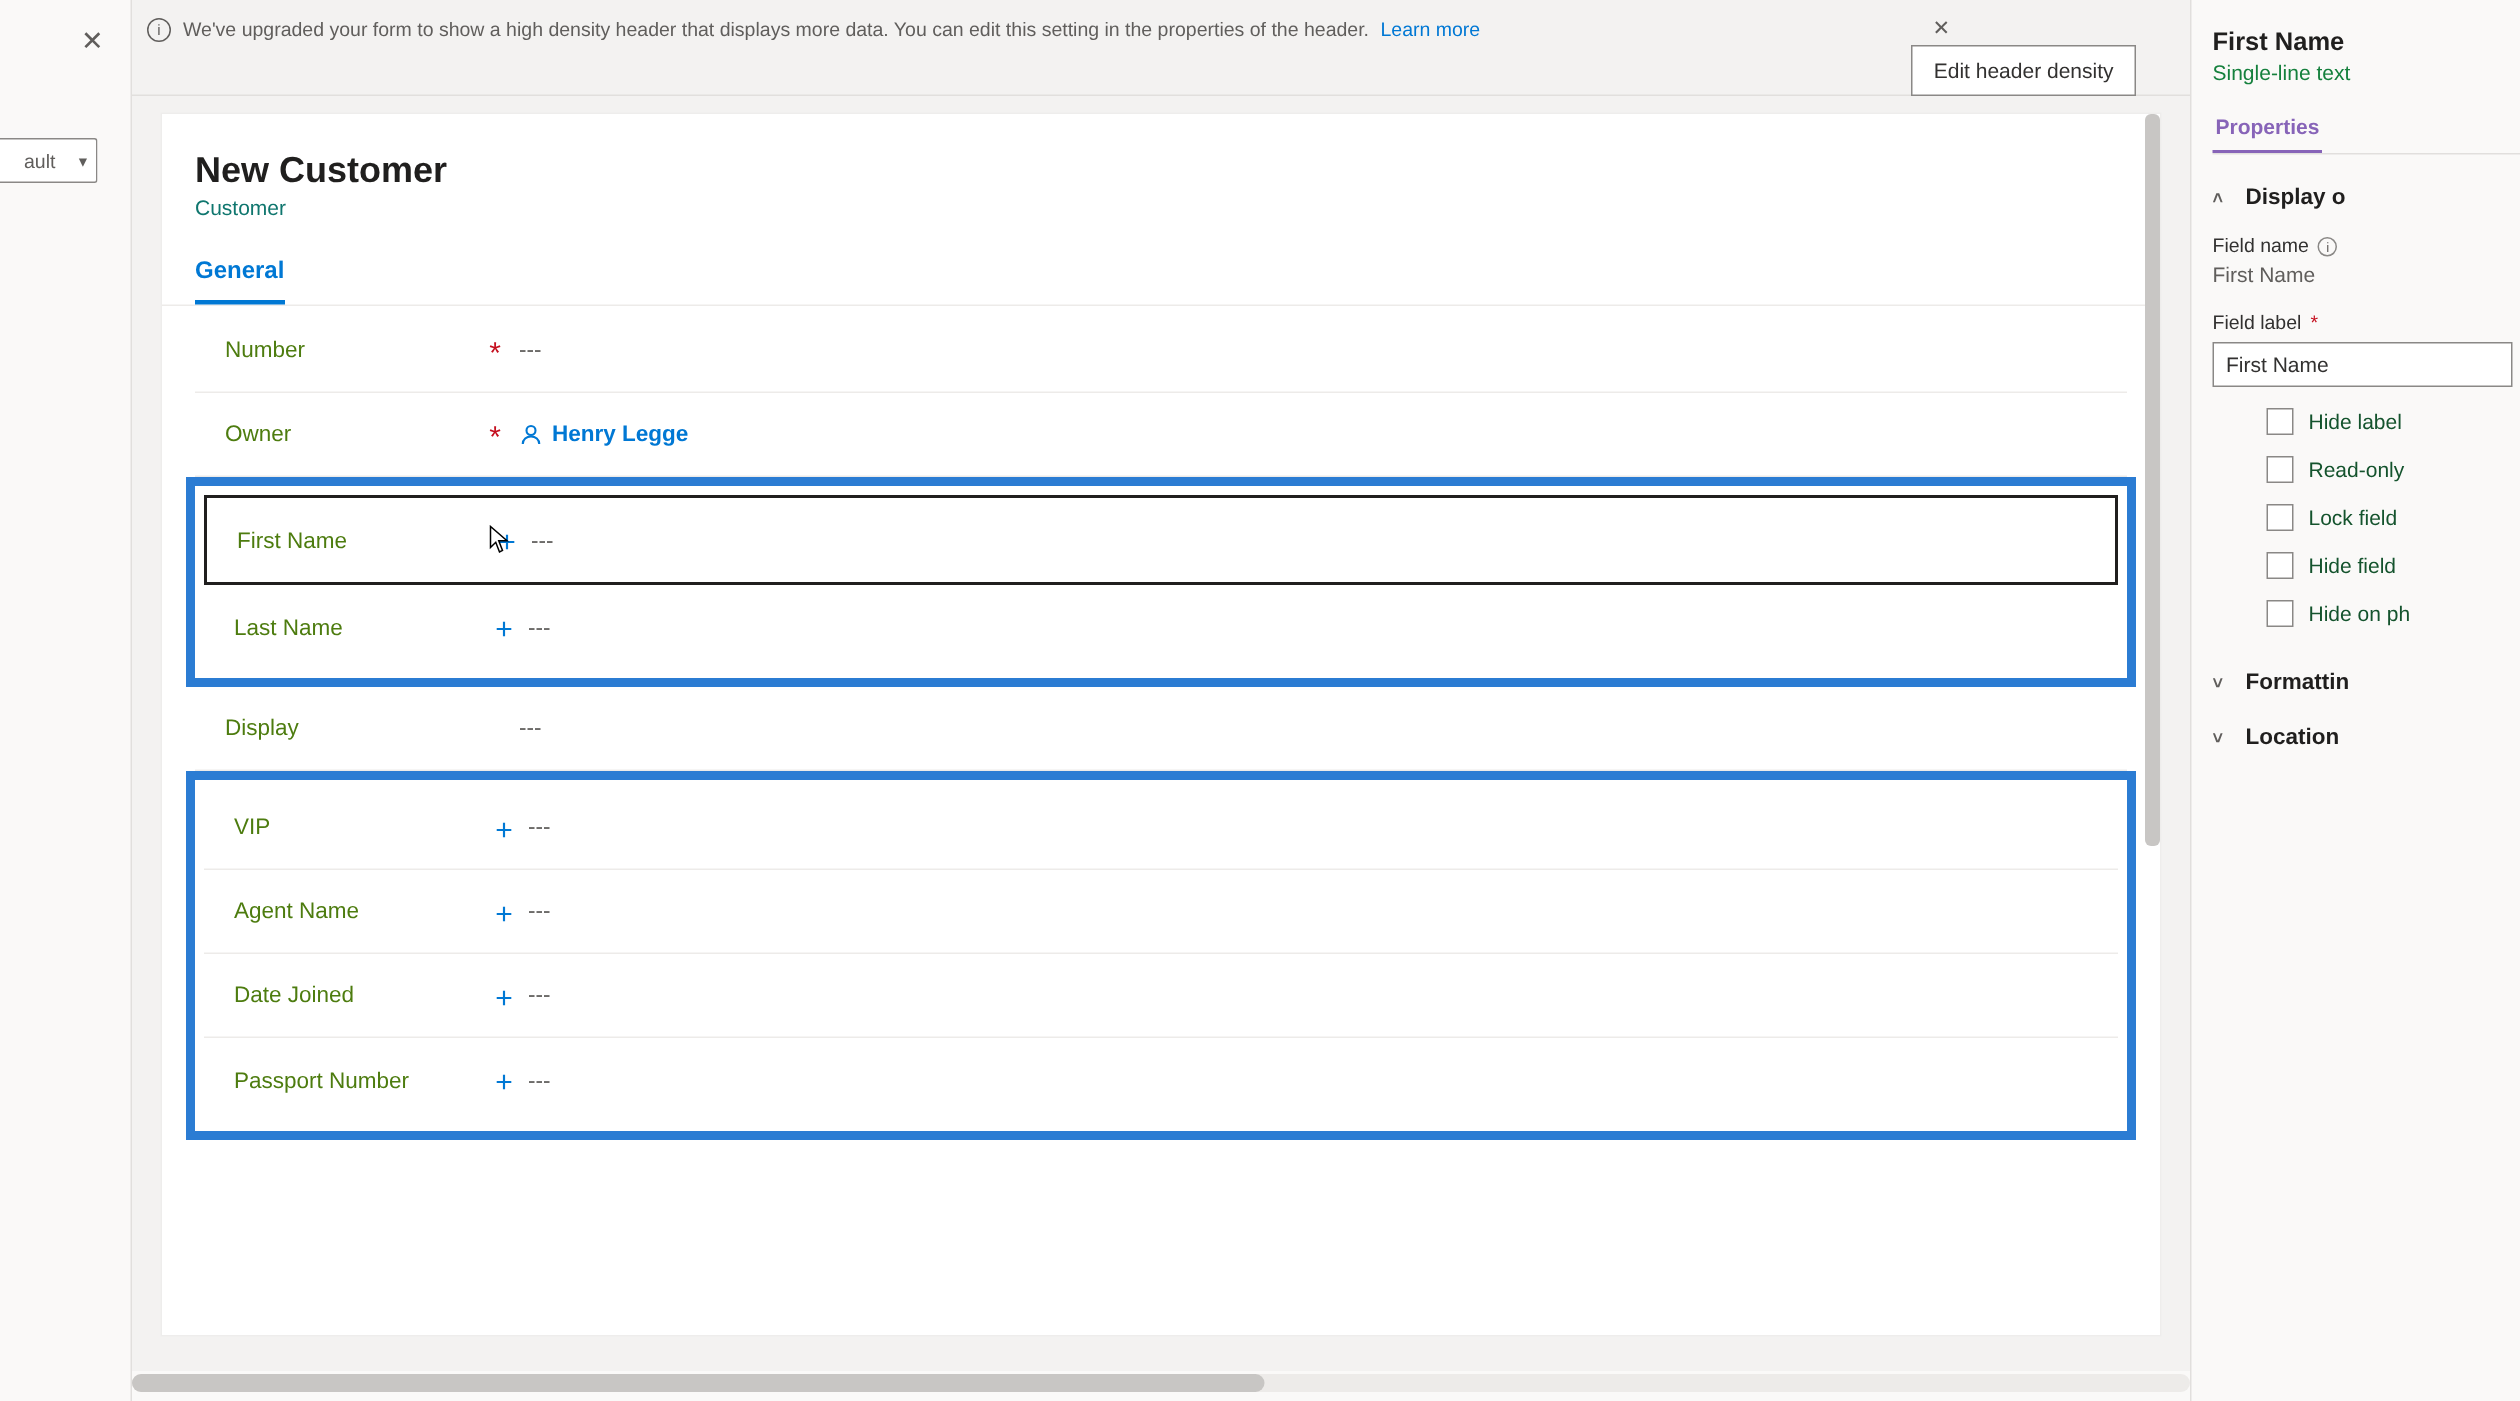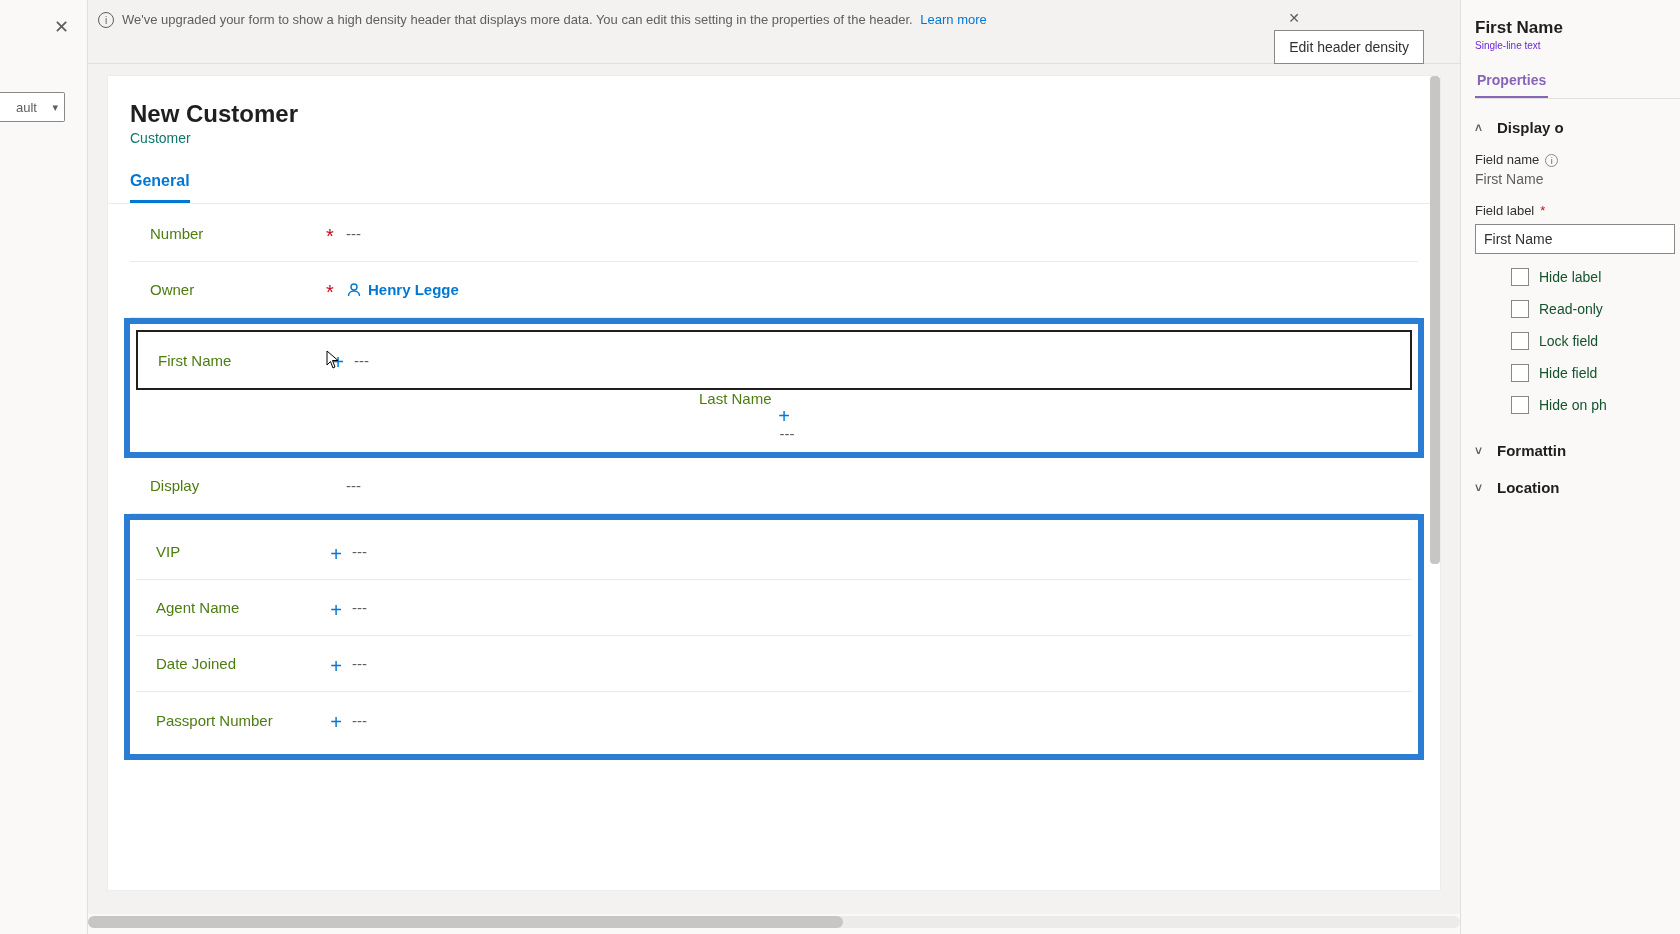--- a/index.html
+++ b/index.html
@@ -176,21 +176,21 @@
     position:absolute;
     right:0; top:0;
     width: 220px; 
     height: 100%;
     background:#faf9f8;
     border-left:1px solid #e1dfdd;
     padding: 18px 0 0 14px;
     overflow:hidden;
   }
   .rp-title { font-size:17px; font-weight:600; color:#201f1e; white-space:nowrap;}
-  .rp-type { font-size:10px; color:#6d28d9; margin-top:2px; white-space:nowrap;}
+  .rp-type { font-size:14px; color:#15803d; margin-top:2px; white-space:nowrap;}
   .rp-tabs { margin-top: 20px; border-bottom:1px solid #e1dfdd; white-space:nowrap;}
   .rp-tab {
     display:inline-block;
     font-size:14px; font-weight:600;
     color:#8764b8;
     border-bottom:2px solid #8764b8;
     padding: 0 2px 8px 2px;
   }
   .rp-section {
     display:flex; align-items:center; gap:8px;
@@ -290,21 +290,21 @@
           <div class="field-row" style="border-bottom:none;">
             <div class="field-label">First Name</div>
             <div class="req-mark req-blue">+</div>
             <div class="field-value">---</div>
           </div>
 
           <svg class="cursor" width="16" height="20" viewBox="0 0 16 20">
             <path d="M1 1 L1 15 L4.5 11.5 L7 18 L9 17 L6.5 10.5 L12 10.5 Z" fill="#fff" stroke="#000" stroke-width="1"></path>
           </svg>
         </div>
-        <div class="field-row" style="border-bottom:none; margin:0 6px 6px 6px;flex-direction:column;">
+        <div class="field-row" style="border-bottom:none; margin:0 6px 6px 6px;">
           <div class="field-label">Last Name</div>
           <div class="req-mark req-blue">+</div>
           <div class="field-value">---</div>
         </div>
       </div>
 
       <div class="field-row">
         <div class="field-label">Display</div>
         <div class="req-mark"></div>
         <div class="field-value">---</div>

